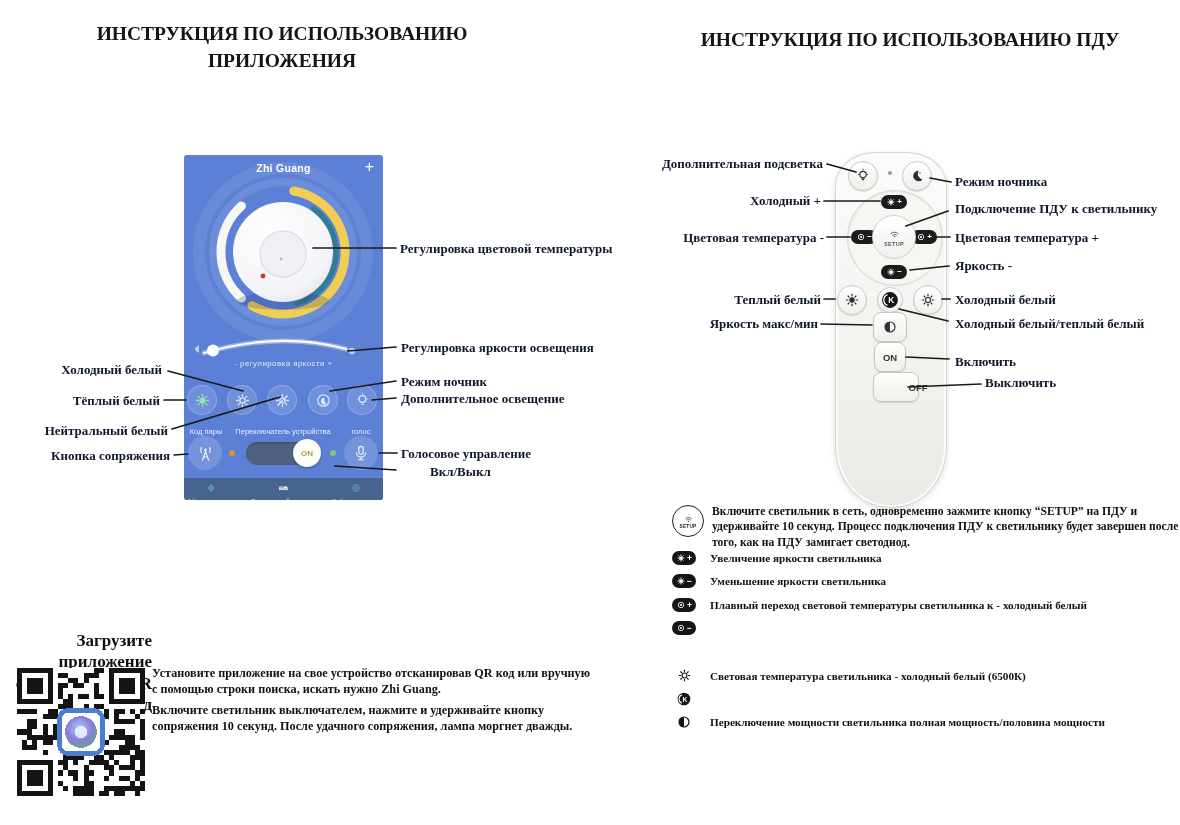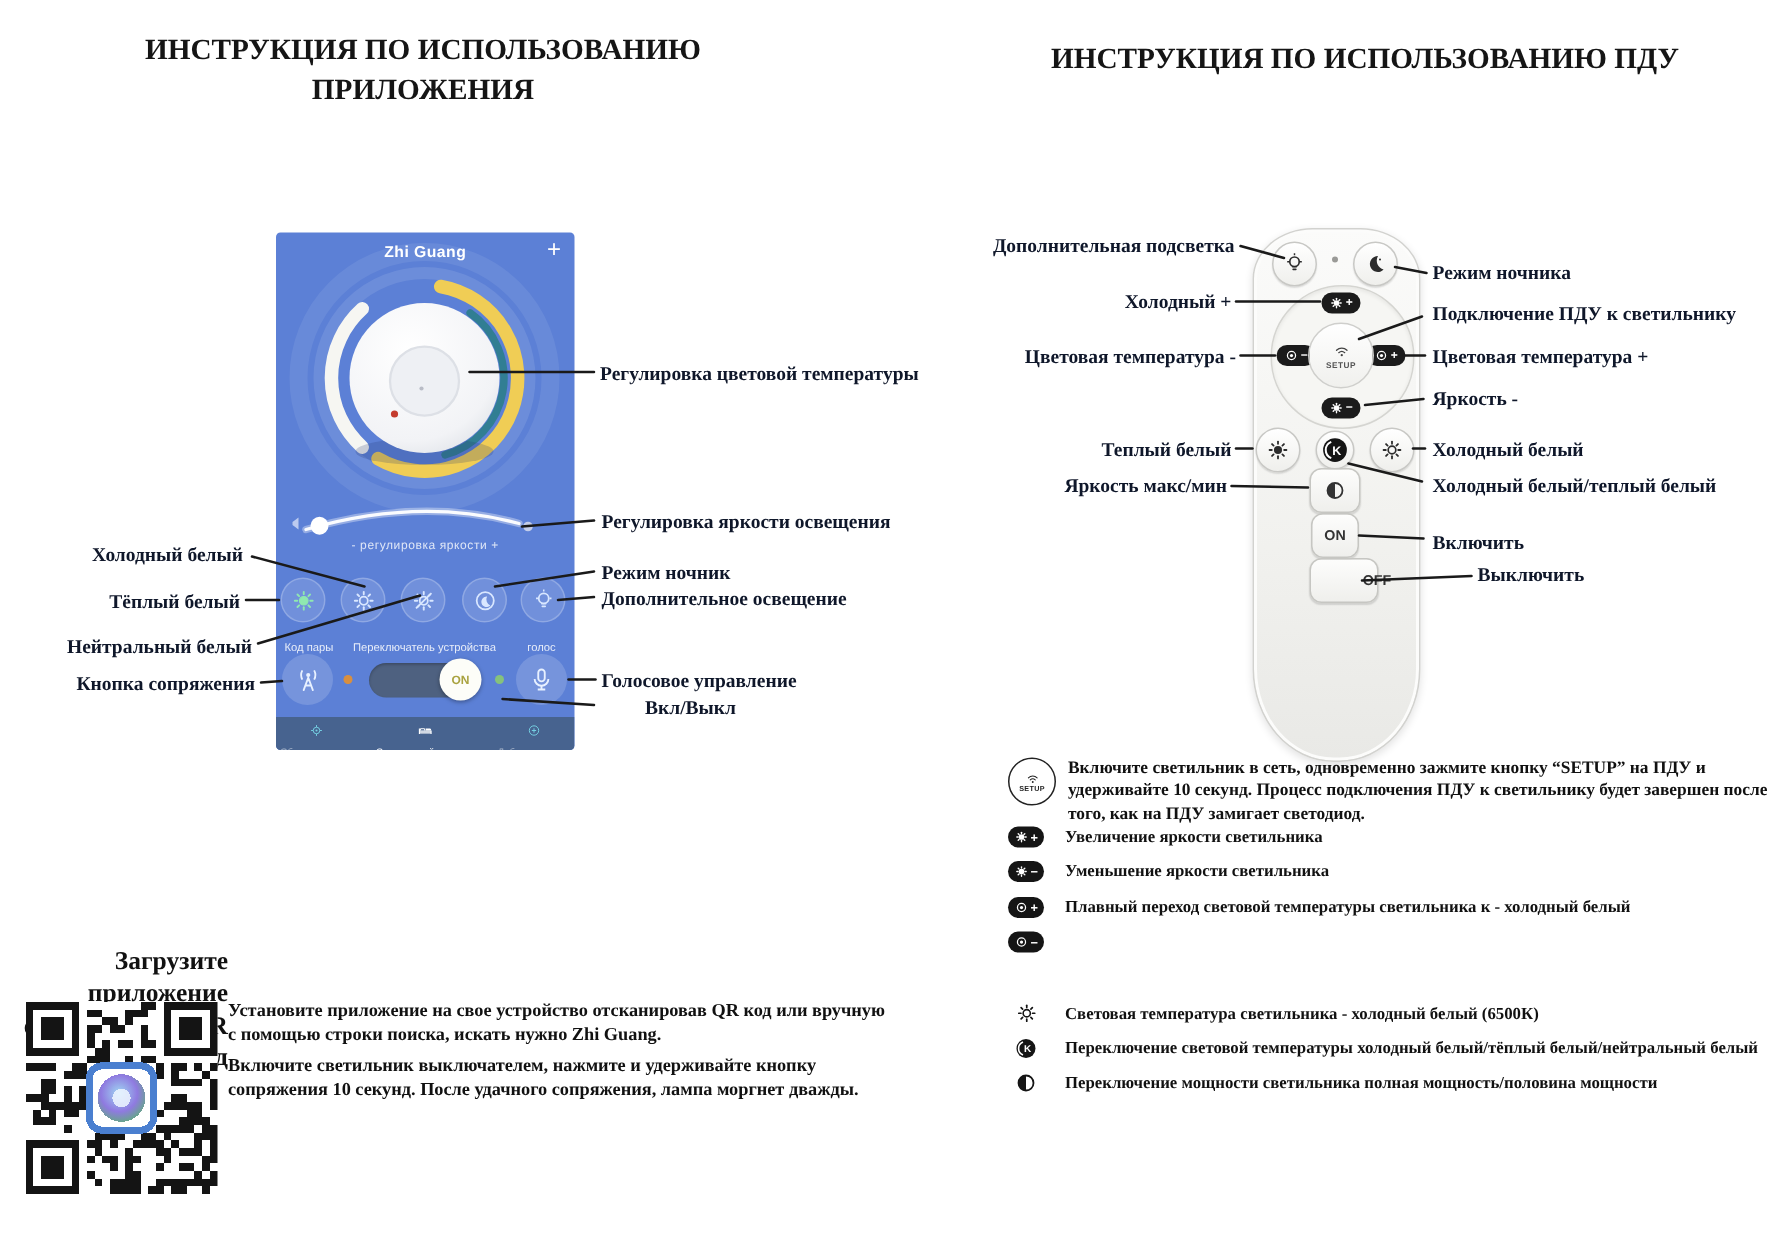--- a/index.html
+++ b/index.html
@@ -430,21 +430,20 @@
         </svg>
       </span>
     <span class="lg-tx">Световая температура светильника - холодный белый (6500К)</span>
   </div>
   <div class="lg-row" style="top:691px;">
     <span class="lg-free">
       <svg width="16" height="16" viewBox="0 0 24 24">
           <use href="#ic-kcircle"></use>
         </svg>
       </span>
-    <span class="lg-tx">Переключение световой температуры холодный белый/тёплый белый/нейтральный белый</span>
   </div>
   <div class="lg-row" style="top:714px;">
     <span class="lg-free">
       <svg width="16" height="16" viewBox="0 0 24 24">
           <use href="#ic-contrast"></use>
         </svg>
       </span>
     <span class="lg-tx">Переключение мощности светильника полная мощность/половина мощности</span>
   </div>
 

